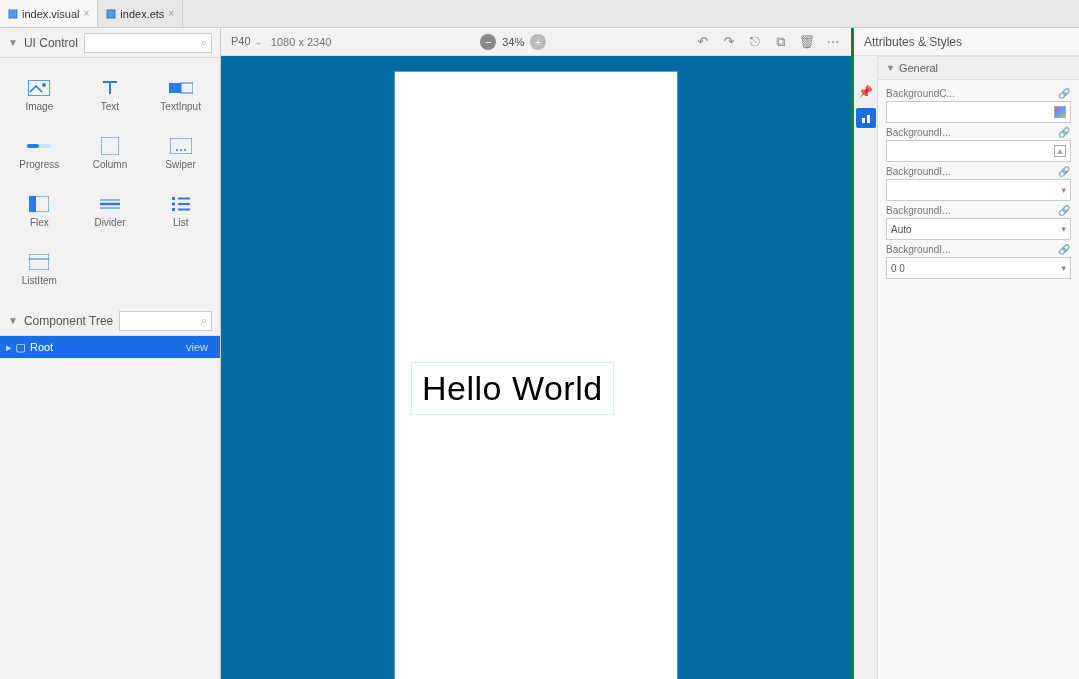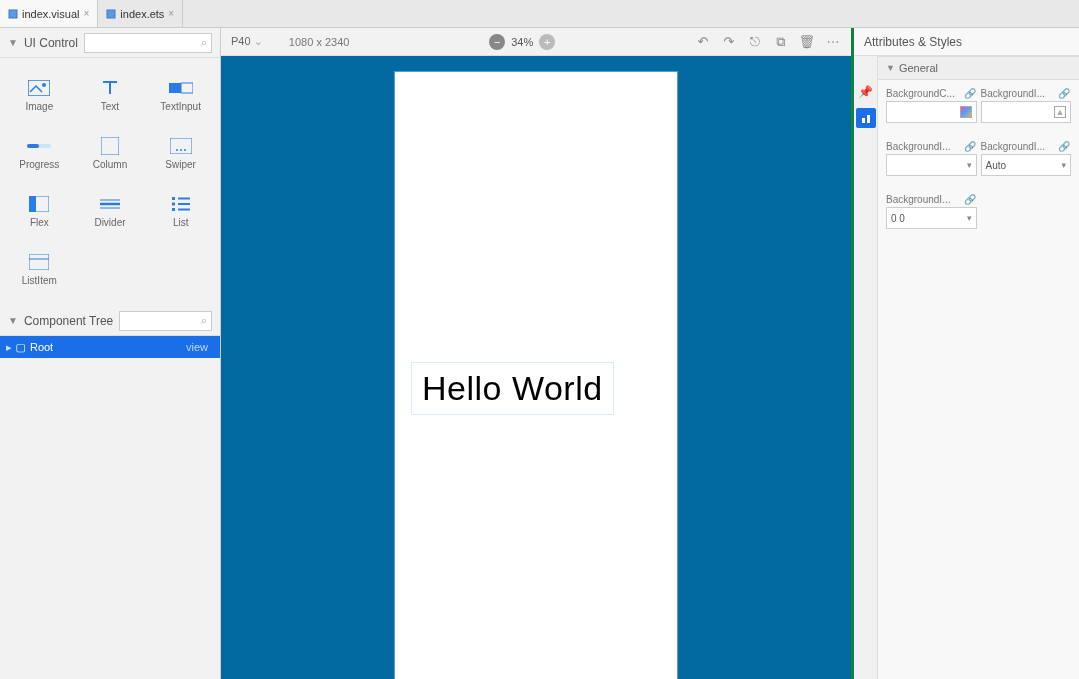--- a/index.html
+++ b/index.html
@@ -31,21 +31,21 @@
 .tree { flex: 1; }
 .tree-row { height: 22px; background: #1a6fe8; color: #fff; display: flex; align-items: center; padding: 0 6px; gap: 4px; font-size: 11px; }
 .tree-row .caret { color: #cde; }
 .tree-type { color: #bcd8ff; margin-left: auto; padding-right: 6px; }
 
 
 .center { flex: 1; background: #0369a1; display: flex; flex-direction: column; }
 .toolbar { height: 28px; background: #f2f2f2; border-bottom: 1px solid #ddd; display: flex; align-items: center; padding: 0 10px; gap: 8px; }
 .toolbar .spacer { flex: 1; }
 .toolbar .device { color: #666; font-size: 11px; }
-.toolbar .dims { color: #777; font-size: 11px; margin-left: 18px; }
+.toolbar .dims { color: #777; font-size: 11px; margin-left: 0; }
 .toolbar .zoom-group { display: flex; align-items: center; gap: 6px; }
 .toolbar .zbtn { width: 16px; height: 16px; border-radius: 50%; background: #888; color: #fff; display: flex; align-items: center; justify-content: center; font-size: 11px; cursor: pointer; }
 .toolbar .zval { font-size: 11px; color: #555; }
 .toolbar .tool-icons { display: flex; gap: 10px; }
 .toolbar .ticon { width: 16px; height: 16px; color: #888; display: flex; align-items: center; justify-content: center; cursor: pointer; font-size: 13px;}
 
 .canvas-wrap { flex: 1; display: flex; align-items: center; justify-content: center; overflow: hidden; padding-top: 12px;}
 .device-frame { width: 284px; height: 616px; background: #fff; border: 1px solid #4a9de8; position: relative; }
 .text-element { position: absolute; left: 16px; top: 290px; border: 1px solid #d8ecf9; padding: 6px 10px; font-size: 34px; color: #000; font-family: Arial, sans-serif; letter-spacing: 0.5px; }
 
@@ -53,21 +53,21 @@
 .right-panel { width: 228px; background: #f8f8f8; border-left: 3px solid #15803d; display: flex; flex-direction: column; }
 .right-title { height: 28px; display: flex; align-items: center; padding: 0 10px; font-size: 12px; color: #555; border-bottom: 1px solid #ddd; }
 .right-body { display: flex; flex: 1; }
 .side-tabs { width: 24px; background: #f0f0f0; border-right: 1px solid #ddd; display: flex; flex-direction: column; align-items: center; padding-top: 26px; gap: 6px; }
 .side-tab { width: 20px; height: 20px; display: flex; align-items: center; justify-content: center; cursor: pointer; color: #888; font-size: 12px; }
 .side-tab.active { background: #1a6fe8; color: #fff; border-radius: 2px; }
 
 .props { flex: 1; }
 .section-head { height: 24px; background: #eee; border-bottom: 1px solid #ddd; border-top: 1px solid #ddd; display: flex; align-items: center; padding: 0 8px; font-size: 11px; color: #666; gap: 4px; }
 .section-head .tri { color: #888; font-size: 9px; }
-.prop-grid { display: grid; grid-template-columns: 1fr 1fr; gap: 18px 4px; padding: 8px; }
+.prop-grid { display: grid; grid-template-columns: 1fr; gap: 4px 4px; padding: 8px; }
 .prop-cell { display: flex; flex-direction: column; gap: 2px; }
 .prop-label-row { display: flex; align-items: center; justify-content: space-between; }
 .prop-label { font-size: 10px; color: #777; white-space: nowrap; overflow: hidden; text-overflow: ellipsis; max-width: 70px;}
 .link-icon { color: #bbb; font-size: 10px; }
 .prop-input { height: 22px; border: 1px solid #ccc; background: #fff; display: flex; align-items: center; padding: 0 4px; font-size: 10px; color: #555; position: relative; }
 .prop-input .dd { margin-left: auto; color: #888; font-size: 9px; }
 .prop-input .swatch { width: 12px; height: 12px; margin-left: auto; background: linear-gradient(135deg,#f4a,#4af,#fa4); border: 1px solid #aaa; }
 .prop-input .imgph { width: 12px; height: 12px; margin-left: auto; border: 1px solid #aaa; color: #aaa; display:flex; align-items:center; justify-content:center; font-size:9px; }
 
 svg { display: block; }

